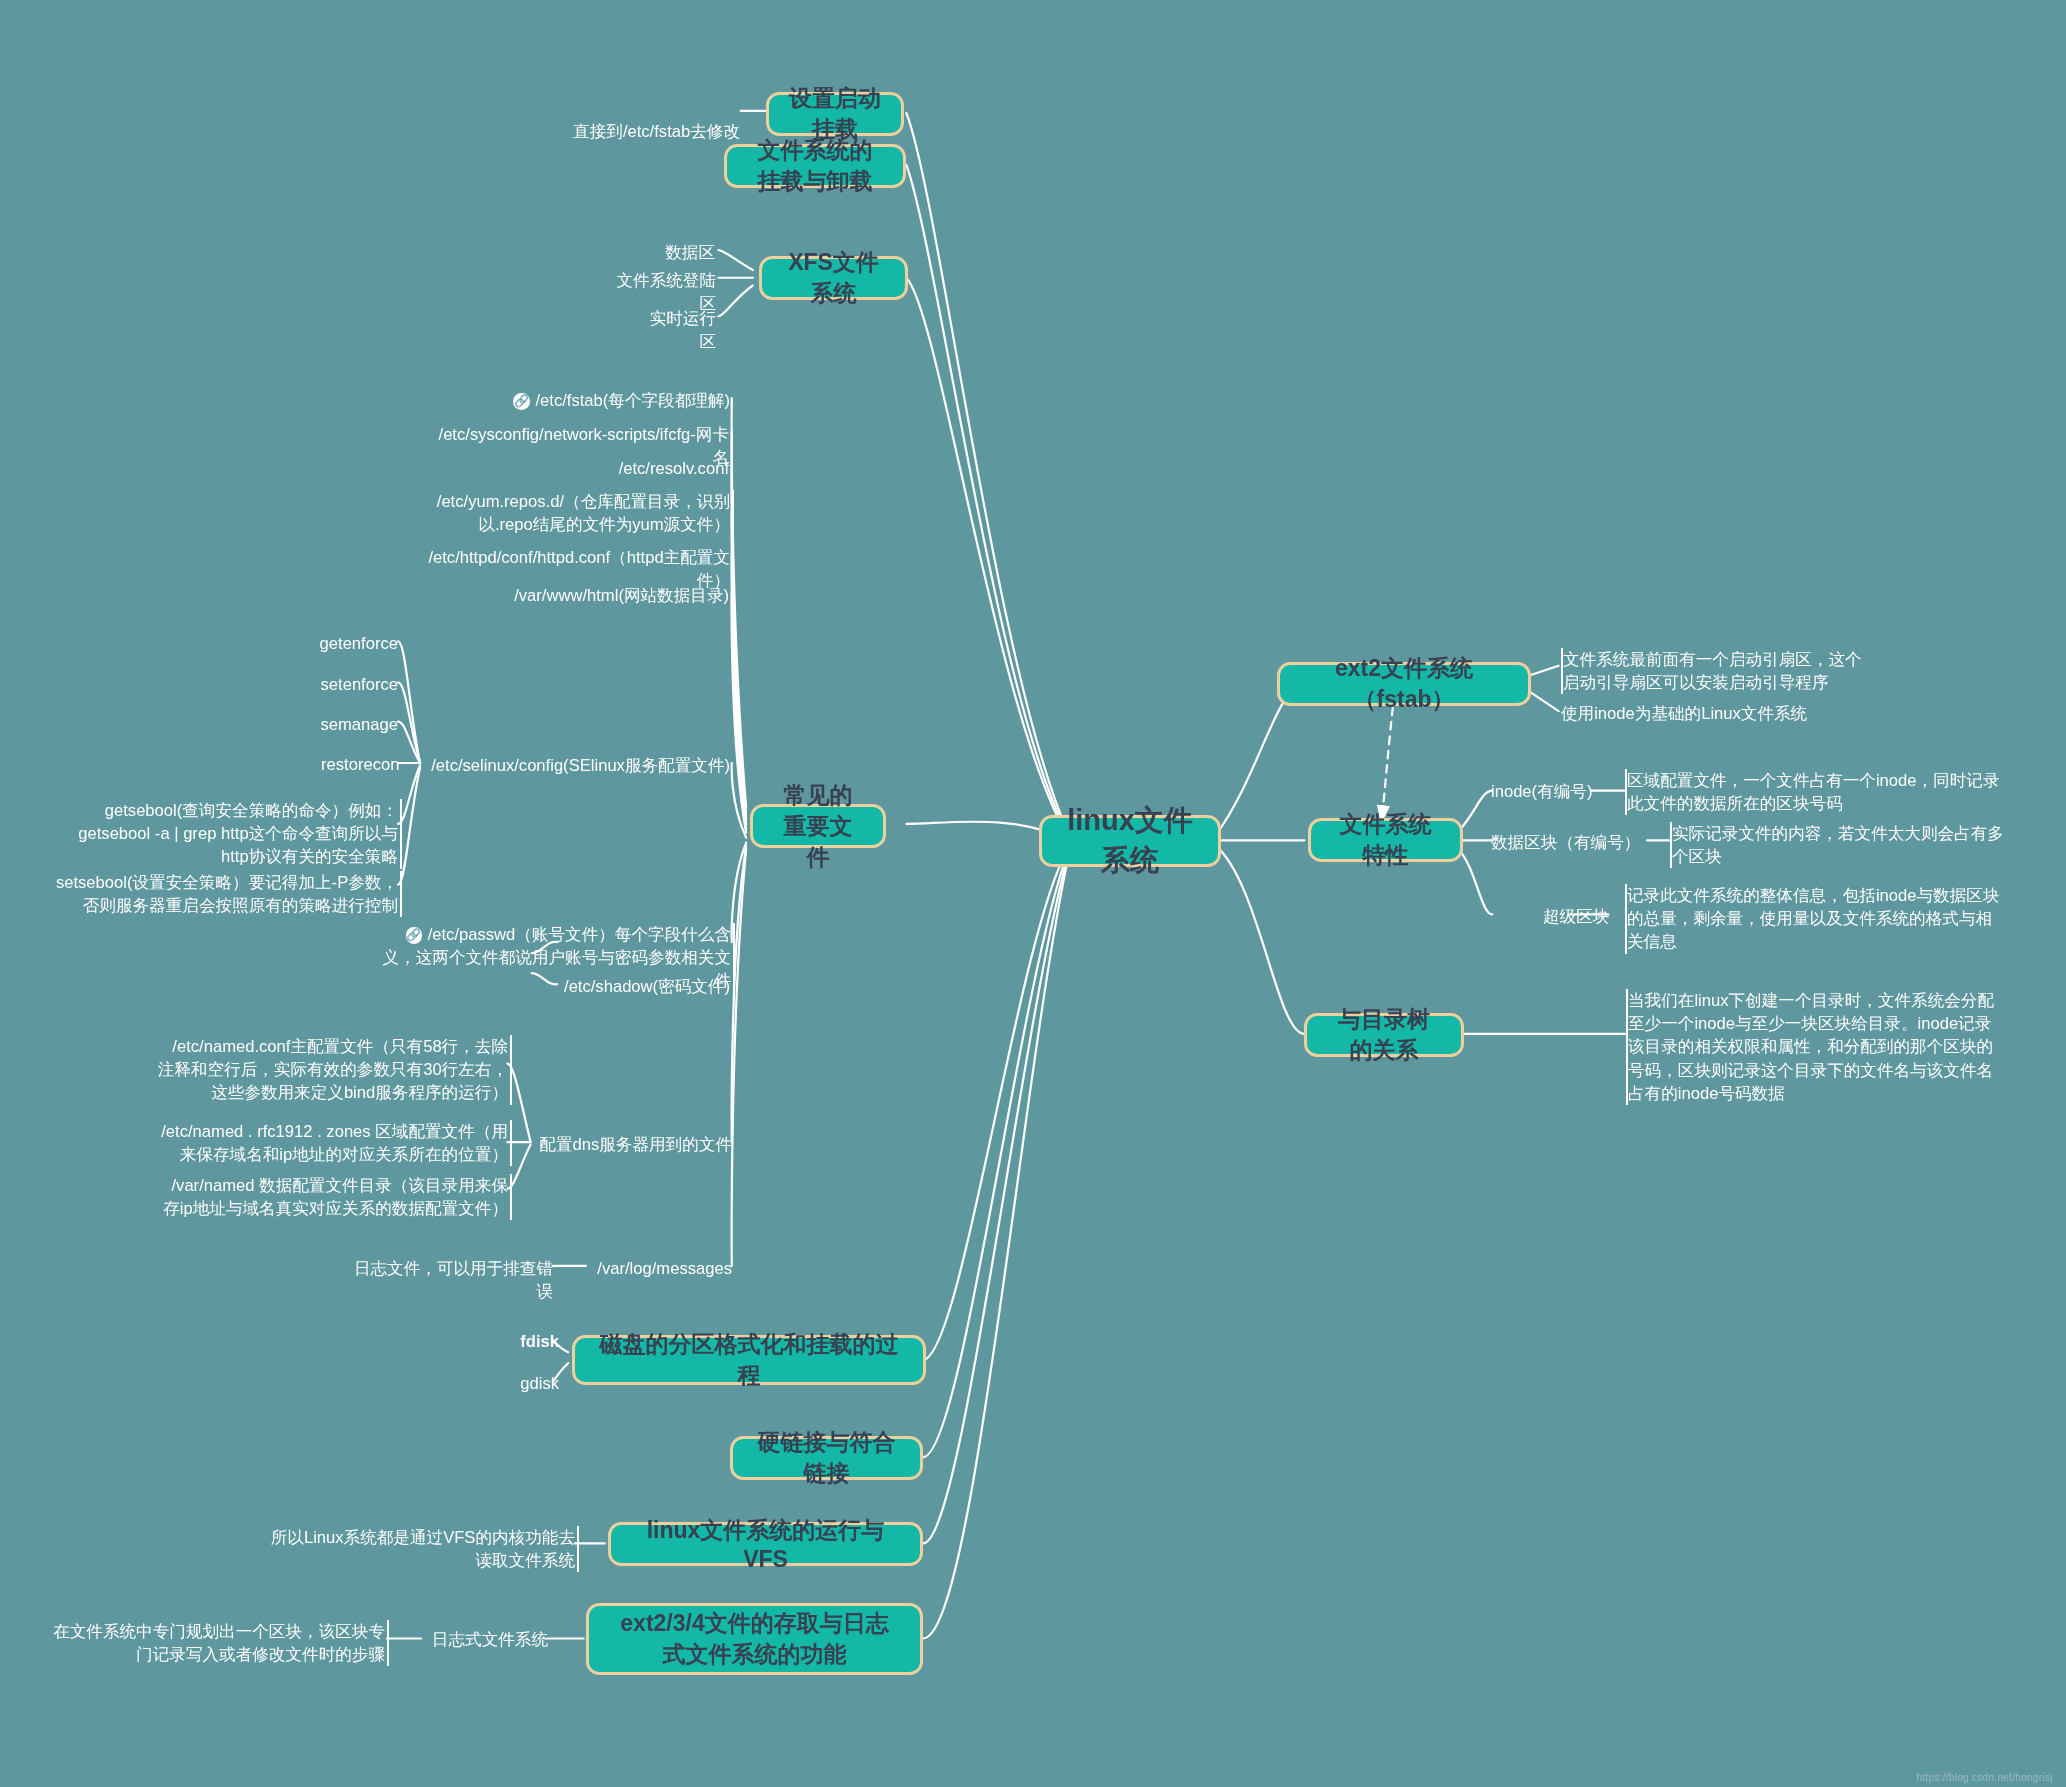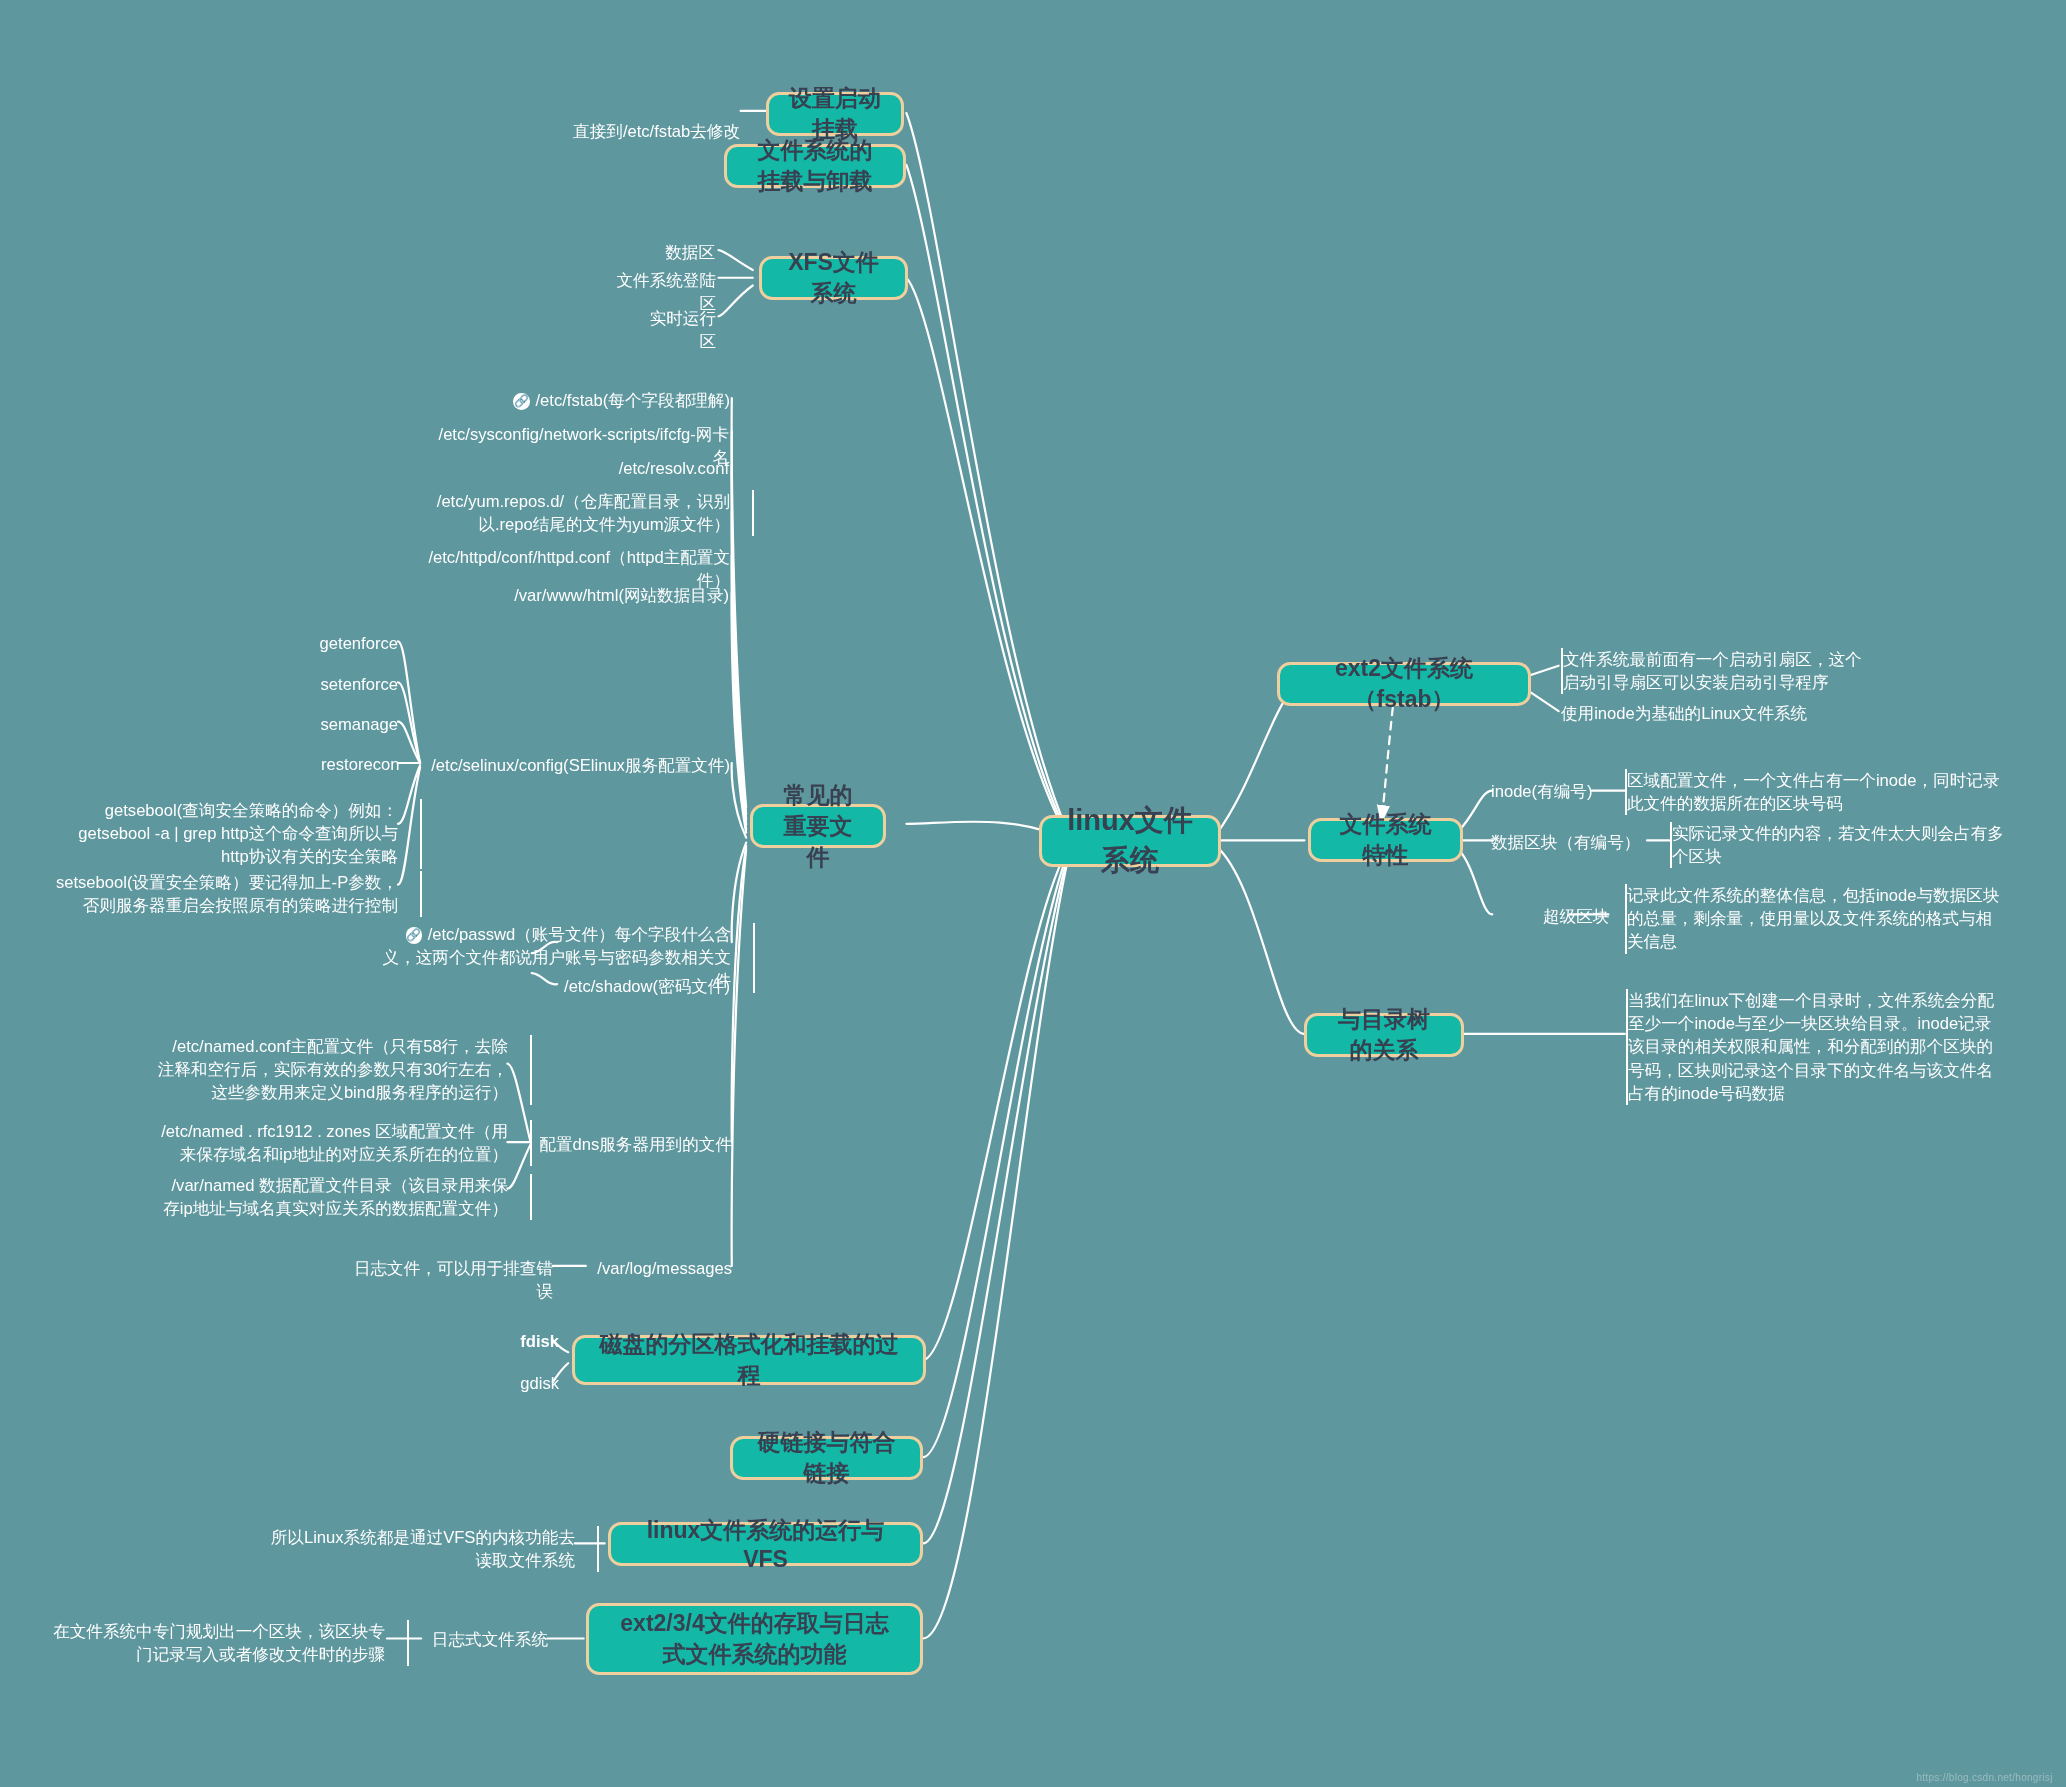--- a/index.html
+++ b/index.html
@@ -41,21 +41,21 @@
   .box.root { font-size: 29px; font-weight: 700; }
   .box.pri  { font-size: 23px; }
   .label {
     position: absolute;
     color: #fff;
     font-size: 16.6px;
     line-height: 1.4;
     font-weight: 400;
   }
   .label.bar-left  { border-left:  2.2px solid #fff; }
-  .label.bar-right { border-right: 2.2px solid #fff; padding-right: 22px; text-align: right; }
+  .label.bar-right { border-right: 2.2px solid #fff; padding-right: 2px; text-align: right; }
   .link-icon {
     display: inline-block;
     width: 16.6px; height: 16.6px;
     border-radius: 50%;
     background: #fff;
     color: #5f979e;
     font-size: 12px;
     line-height: 16.6px;
     text-align: center;
     margin: 0 5.5px;

